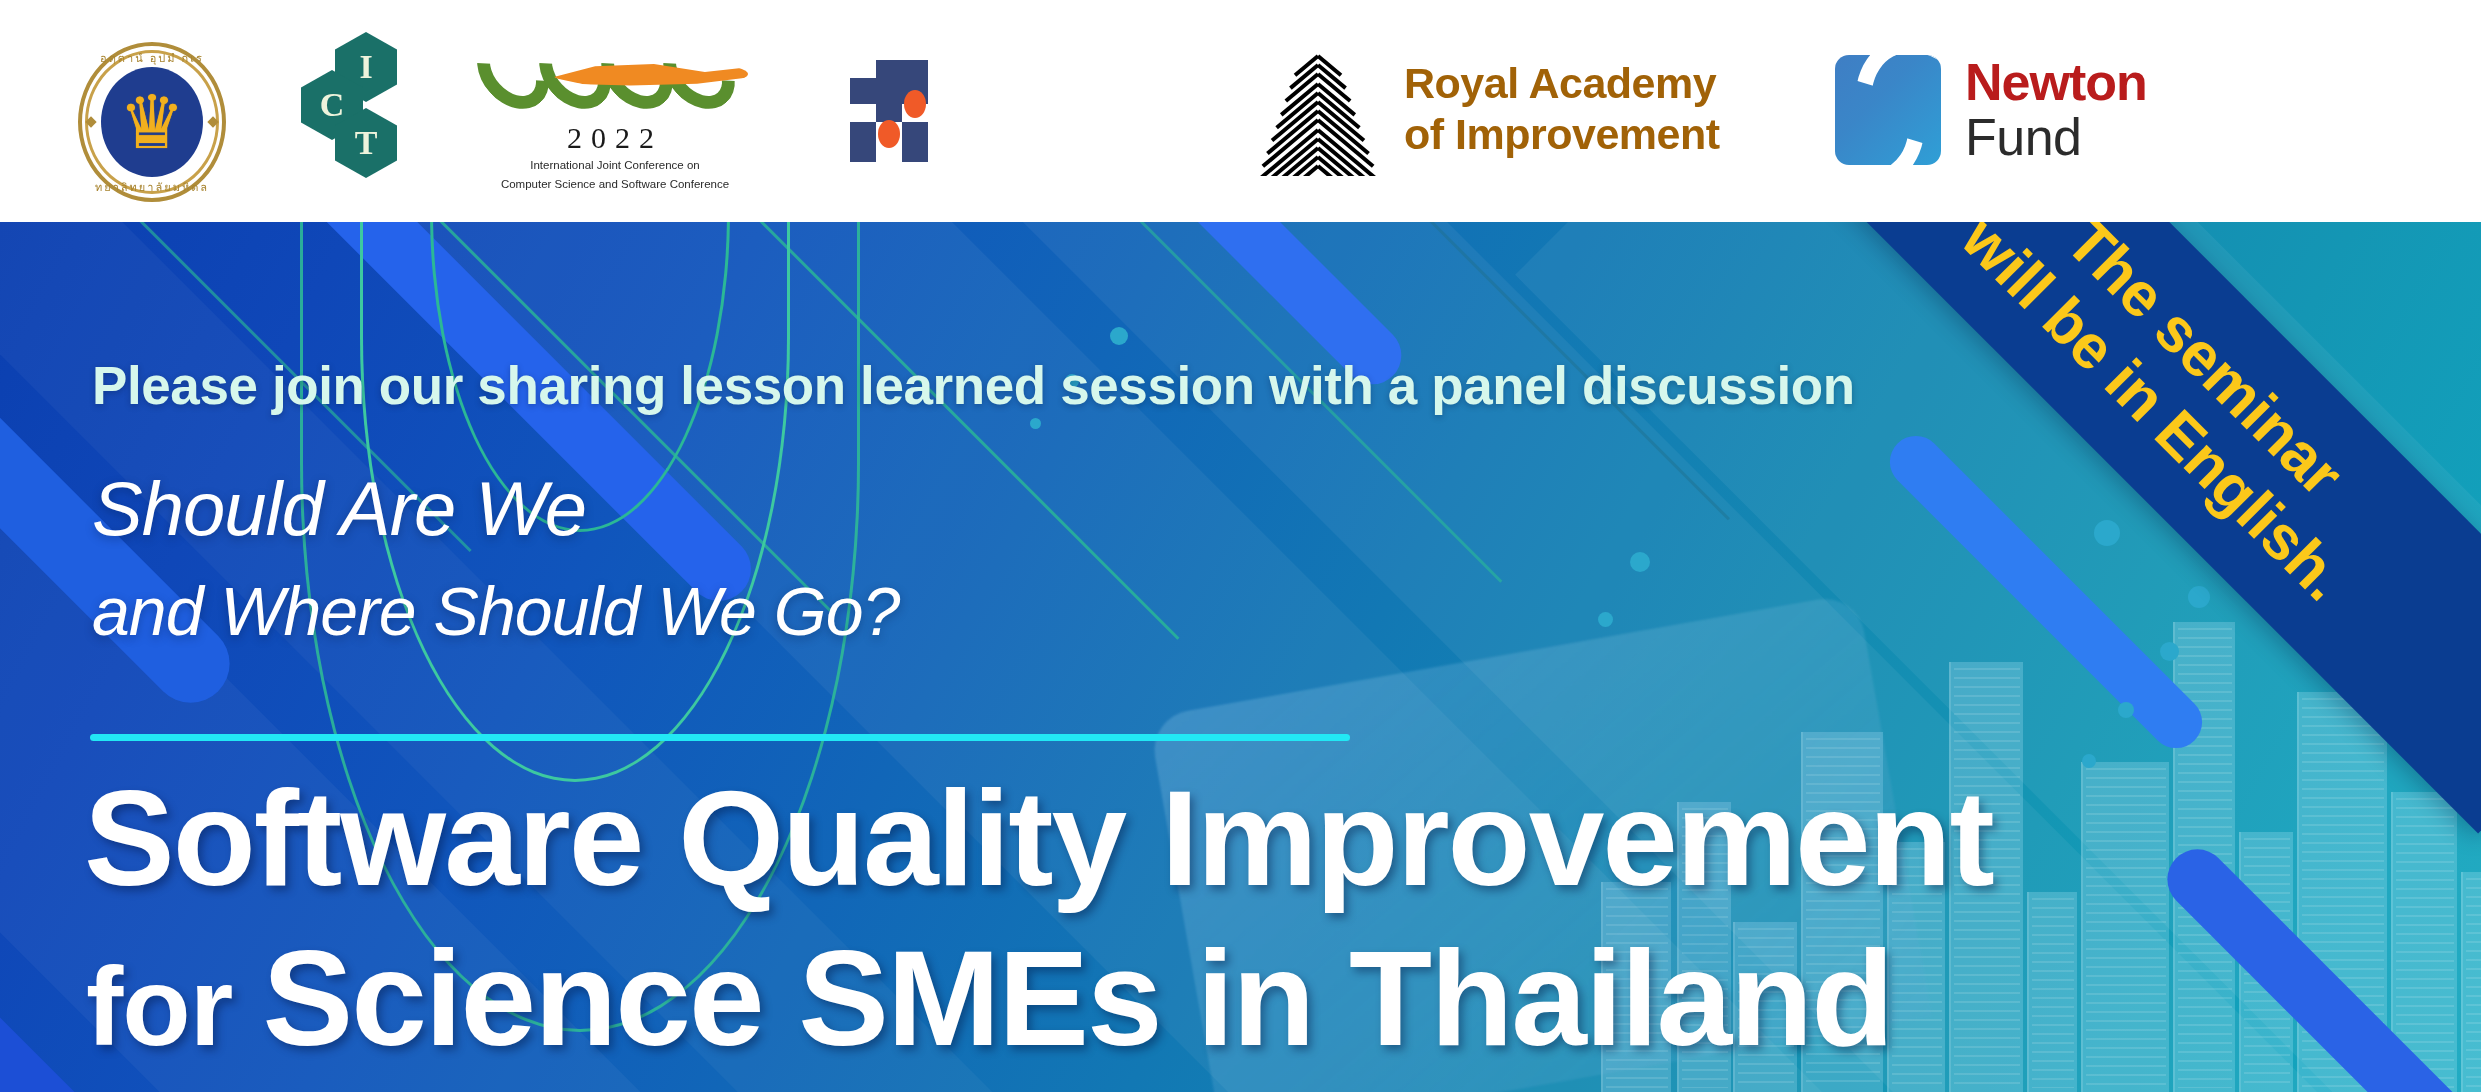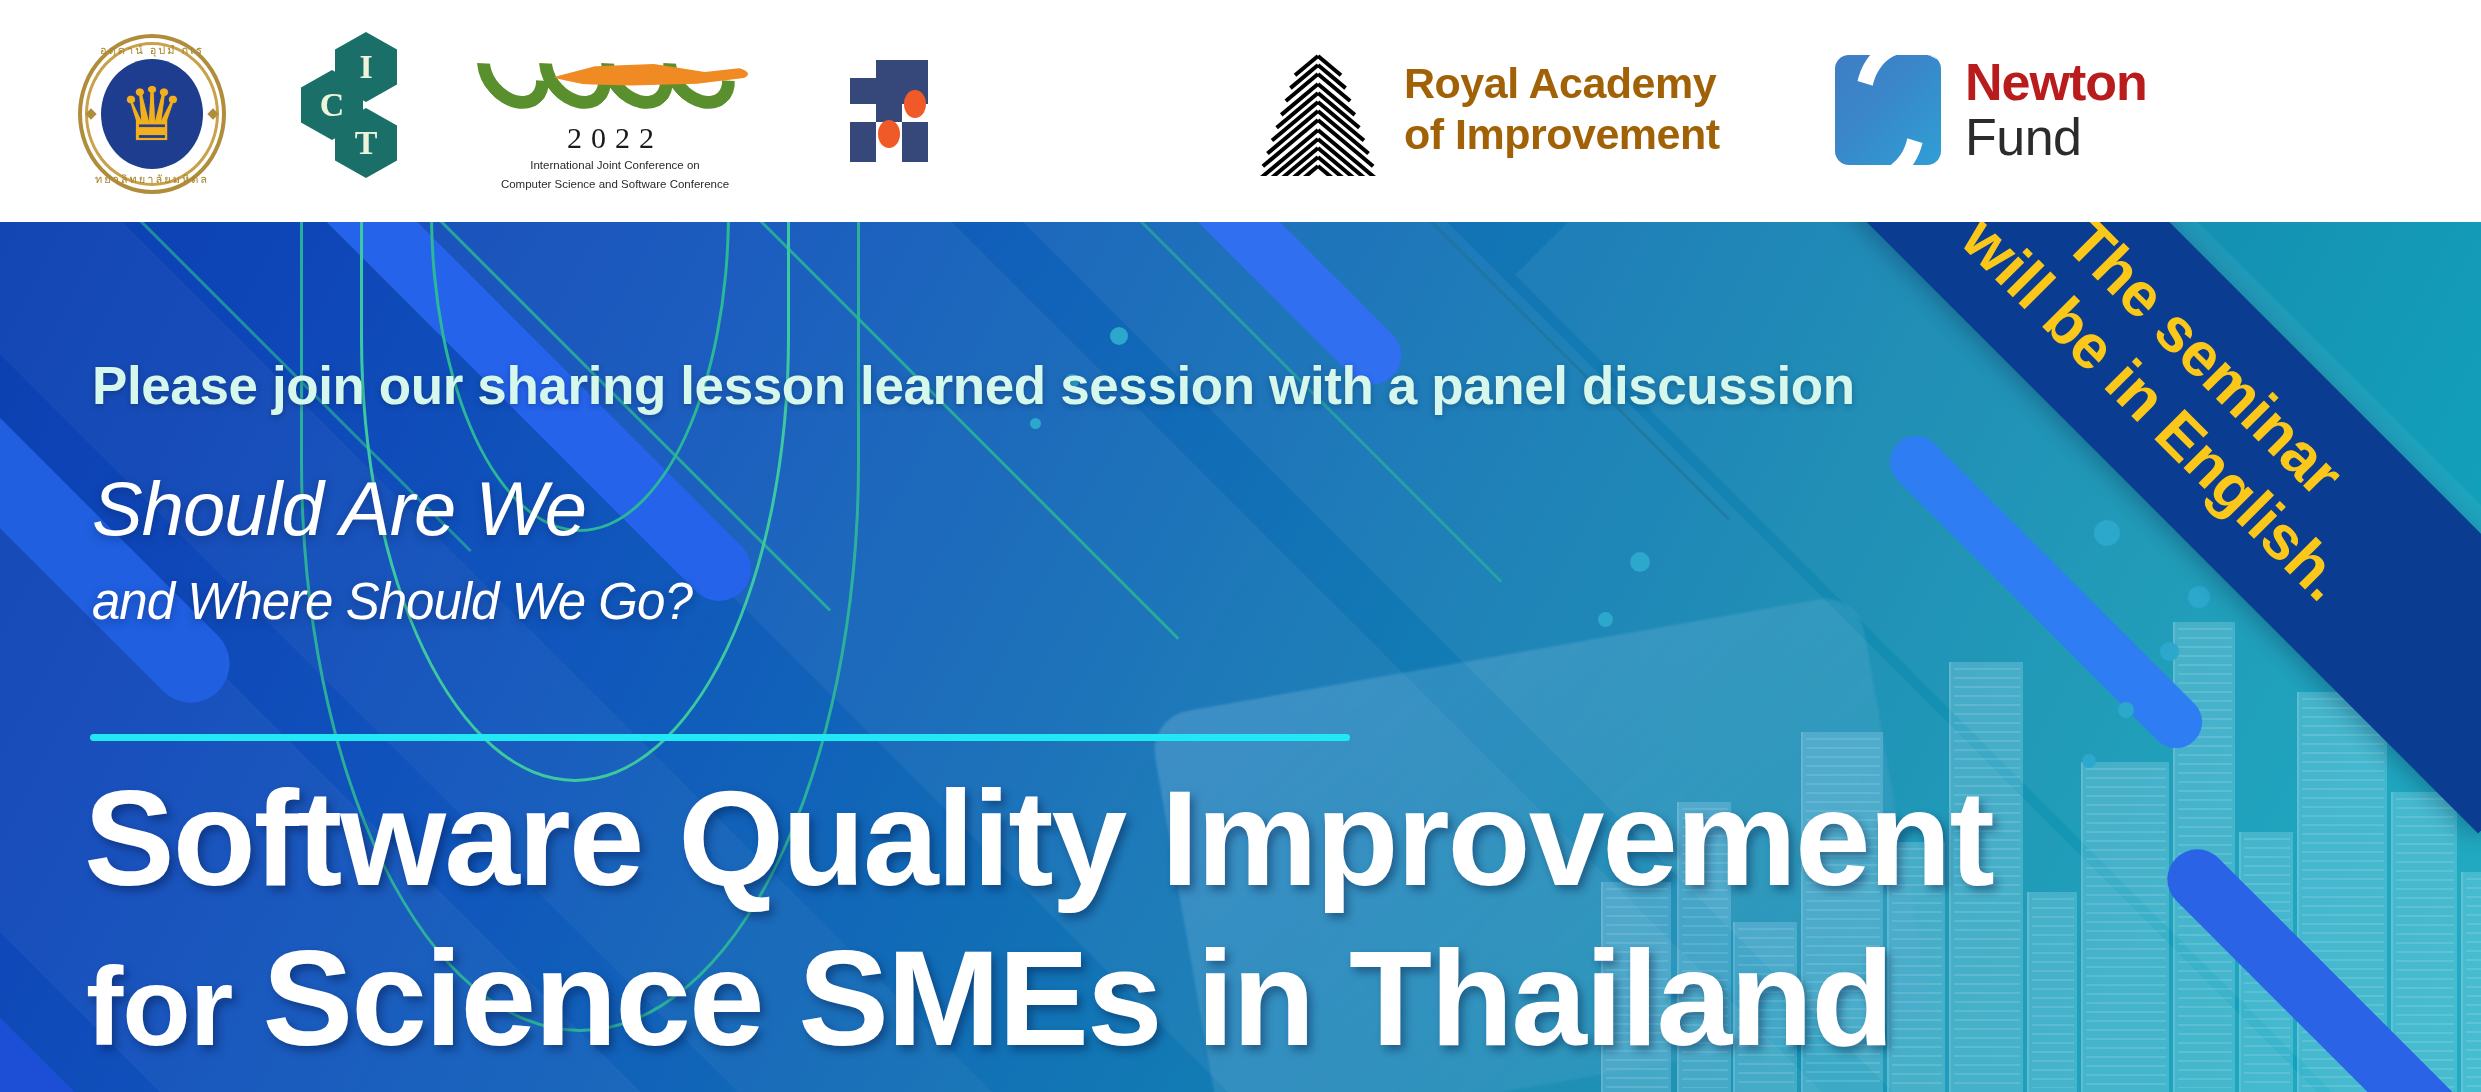--- a/index.html
+++ b/index.html
@@ -7,21 +7,21 @@
     font-family:"Liberation Sans", sans-serif; }
 
   #banner { position:relative; width:2481px; height:1092px; overflow:hidden; }
 
   
   #logobar { position:absolute; left:0; top:0; width:2481px; height:222px;
     background:#ffffff; display:flex; align-items:center; z-index:40; }
   .logo { position:absolute; display:flex; align-items:center; }
 
   
-  #logo-mahidol { left:78px; top:34px; width:148px; height:160px; }
+  #logo-mahidol { left:78px; top:42px; width:148px; height:160px; }
   .seal-outer { position:absolute; inset:0; border-radius:50%;
     background:#ffffff; border:4px solid #b08d3a; }
   .seal-ring2 { position:absolute; left:7px; top:8px; right:7px; bottom:8px;
     border-radius:50%; border:3px solid #c8a14a; }
   .seal-inner { position:absolute; left:23px; top:25px; right:23px; bottom:25px;
     border-radius:50%; background:#1f3d8f; }
   .seal-crown { position:absolute; left:50%; top:50%;
     transform:translate(-50%,-48%); font-size:74px; color:#f2b01e;
     line-height:1; text-shadow:0 0 1px #d99a0c; }
   .seal-thai-top { position:absolute; left:0; right:0; top:7px; text-align:center;
@@ -130,21 +130,21 @@
   .dot { position:absolute; border-radius:50%; background:#2ba8cc; }
 
   
   #copy { position:absolute; left:92px; top:0; width:2150px; z-index:20; }
   #tagline { position:absolute; left:0; top:133px; font-size:53px; font-weight:bold;
     color:#d6f7ec; letter-spacing:-0.4px; white-space:nowrap;
     text-shadow:0 2px 6px rgba(0,20,60,0.30); }
   #sub1 { position:absolute; left:0; top:243px; font-size:76px; font-style:italic;
     font-weight:300; color:#ffffff; letter-spacing:-1px; white-space:nowrap;
     text-shadow:0 3px 10px rgba(0,25,70,0.35); }
-  #sub2 { position:absolute; left:0; top:350px; font-size:51px; font-style:italic;
+  #sub2 { position:absolute; left:0; top:350px; font-size:68px; font-style:italic;
     font-weight:300; color:#ffffff; letter-spacing:-1px; white-space:nowrap;
     text-shadow:0 3px 10px rgba(0,25,70,0.35); }
   #rule { position:absolute; left:-2px; top:512px; width:1260px; height:7px;
     background:#22e8f5; border-radius:4px; }
   #head1 { position:absolute; left:-8px; top:548px; font-size:136px; font-weight:bold;
     color:#ffffff; letter-spacing:-2px; white-space:nowrap; line-height:1;
     text-shadow:4px 5px 9px rgba(0,18,60,0.40); }
   #head2 { position:absolute; left:-6px; top:708px; white-space:nowrap; line-height:1;
     text-shadow:4px 5px 9px rgba(0,18,60,0.40); }
   #head2-for { font-size:112px; font-weight:700; color:#ffffff; letter-spacing:-1px; }

